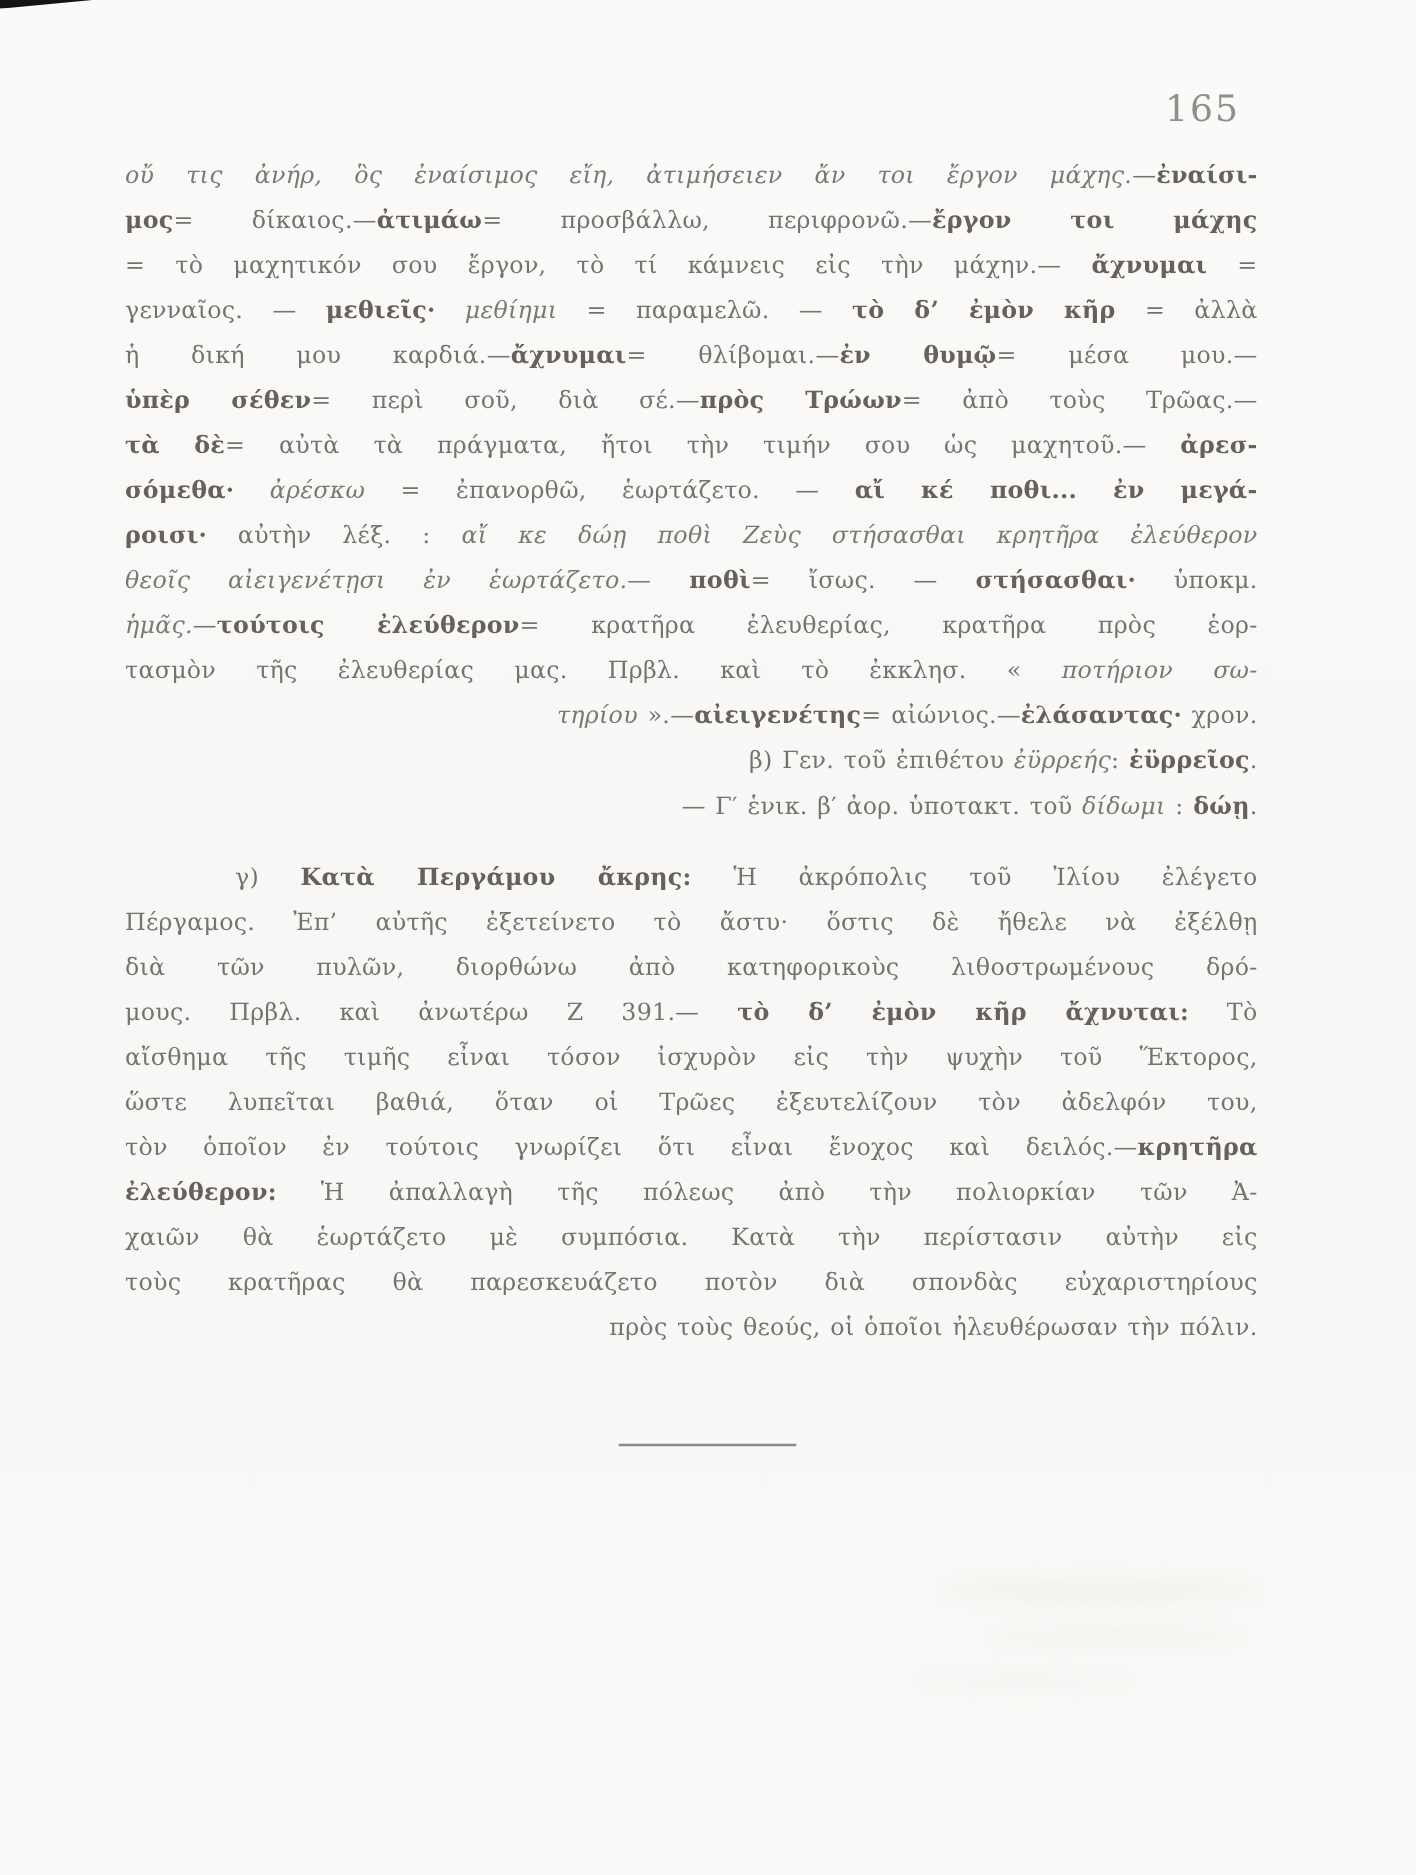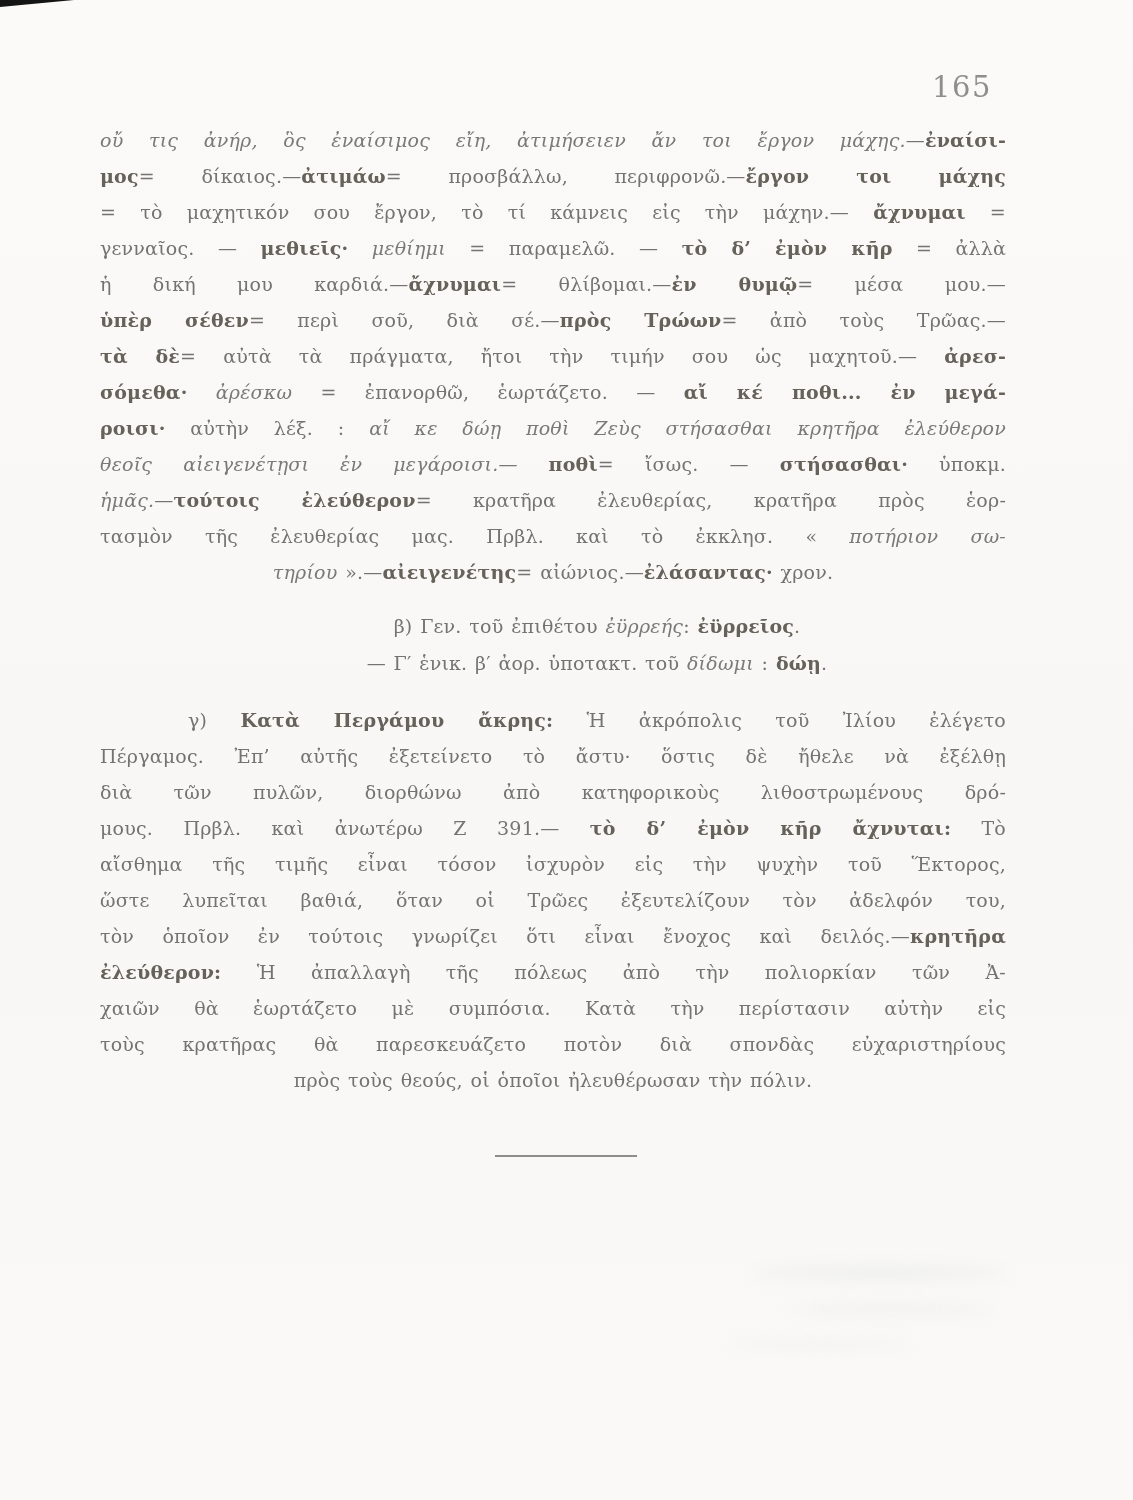--- a/index.html
+++ b/index.html
@@ -19,32 +19,32 @@
     filter:blur(0.6px);
   }
   .pagenum{
     position:absolute;top:70px;left:932px;
     font-size:29px;color:#8f8e8b;letter-spacing:1.5px;
   }
   .text-block{
     position:absolute;left:100px;top:122px;width:906px;
   }
   .paragraph{margin:0;}
-  .para-b{margin-top:18px;}
+  .para-b{}
   .para-c{margin-top:20px;}
   .line{
     font-size:19px;
     line-height:36px;
     text-align:justify;
     text-align-last:justify;
     word-spacing:1.5px;
     letter-spacing:0.2px;
   }
   .para-b .line{line-height:37px;}
-  .no-just{text-align:center;text-align-last:auto;}
+  .no-just{text-align:right;text-align-last:auto;}
   .indent{padding-left:88px;}
   .bold{font-weight:bold;color:#646259;}
   .ital{font-style:italic;color:#7b7976;}
   .norm{color:#757370;}
   .rule{
     position:absolute;top:1155px;left:495px;width:142px;height:2px;
     background:#8d8d8b;
   }
   .bleed{
     position:absolute;background:#efefec;border-radius:50%;
@@ -64,21 +64,21 @@
       <div class="paragraph para-a">
         <div class="line"><span class="ital">οὔ τις ἀνήρ, ὃς ἐναίσιμος εἴη, ἀτιμήσειεν ἄν τοι ἔργον μάχης.</span><span class="norm">—</span><span class="bold">ἐναίσι-</span></div>
         <div class="line"><span class="bold">μος</span><span class="norm">= δίκαιος.—</span><span class="bold">ἀτιμάω</span><span class="norm">= προσβάλλω, περιφρονῶ.—</span><span class="bold">ἔργον τοι μάχης</span></div>
         <div class="line"><span class="norm">= τὸ μαχητικόν σου ἔργον, τὸ τί κάμνεις εἰς τὴν μάχην.— </span><span class="bold">ἄχνυμαι</span><span class="norm"> =</span></div>
         <div class="line"><span class="norm">γενναῖος. — </span><span class="bold">μεθιεῖς·</span><span class="norm"> </span><span class="ital">μεθίημι</span><span class="norm"> = παραμελῶ. — </span><span class="bold">τὸ δ’ ἐμὸν κῆρ</span><span class="norm"> = ἀλλὰ</span></div>
         <div class="line"><span class="norm">ἡ δική μου καρδιά.—</span><span class="bold">ἄχνυμαι</span><span class="norm">= θλίβομαι.—</span><span class="bold">ἐν θυμῷ</span><span class="norm">= μέσα μου.—</span></div>
         <div class="line"><span class="bold">ὑπὲρ σέθεν</span><span class="norm">= περὶ σοῦ, διὰ σέ.—</span><span class="bold">πρὸς Τρώων</span><span class="norm">= ἀπὸ τοὺς Τρῶας.—</span></div>
         <div class="line"><span class="bold">τὰ δὲ</span><span class="norm">= αὐτὰ τὰ πράγματα, ἤτοι τὴν τιμήν σου ὡς μαχητοῦ.— </span><span class="bold">ἀρεσ-</span></div>
         <div class="line"><span class="bold">σόμεθα·</span><span class="norm"> </span><span class="ital">ἀρέσκω</span><span class="norm"> = ἐπανορθῶ, ἑωρτάζετο. — </span><span class="bold">αἴ κέ ποθι... ἐν μεγά-</span></div>
         <div class="line"><span class="bold">ροισι·</span><span class="norm"> αὐτὴν λέξ. : </span><span class="ital">αἴ κε δώῃ ποθὶ Ζεὺς στήσασθαι κρητῆρα ἐλεύθερον</span></div>
-        <div class="line"><span class="ital">θεοῖς αἰειγενέτῃσι ἐν μεγάροισι.—</span><span class="norm"> </span><span class="bold">ποθὶ</span><span class="norm">= ἴσως. — </span><span class="bold">στήσασθαι·</span><span class="norm"> ὑποκμ.</span></div>
+        <div class="line"><span class="ital">θεοῖς αἰειγενέτῃσι ἐν ἑωρτάζετο.—</span><span class="norm"> </span><span class="bold">ποθὶ</span><span class="norm">= ἴσως. — </span><span class="bold">στήσασθαι·</span><span class="norm"> ὑποκμ.</span></div>
         <div class="line"><span class="ital">ἡμᾶς.</span><span class="norm">—</span><span class="bold">τούτοις ἐλεύθερον</span><span class="norm">= κρατῆρα ἐλευθερίας, κρατῆρα πρὸς ἑορ-</span></div>
         <div class="line"><span class="norm">τασμὸν τῆς ἐλευθερίας μας. Πρβλ. καὶ τὸ ἐκκλησ. « </span><span class="ital">ποτήριον σω-</span></div>
         <div class="line no-just"><span class="ital">τηρίου</span><span class="norm"> ».—</span><span class="bold">αἰειγενέτης</span><span class="norm">= αἰώνιος.—</span><span class="bold">ἐλάσαντας·</span><span class="norm"> χρον.</span></div>
       </div>
       <div class="paragraph para-b">
         <div class="line no-just indent"><span class="norm">β) Γεν. τοῦ ἐπιθέτου </span><span class="ital">ἐϋρρεής</span><span class="norm">: </span><span class="bold">ἐϋρρεῖος</span><span class="norm">.</span></div>
         <div class="line no-just indent"><span class="norm">— Γ′ ἑνικ. β′ ἀορ. ὑποτακτ. τοῦ </span><span class="ital">δίδωμι</span><span class="norm"> : </span><span class="bold">δώῃ</span><span class="norm">.</span></div>
       </div>
       <div class="paragraph para-c">
         <div class="line indent"><span class="norm">γ) </span><span class="bold">Κατὰ Περγάμου ἄκρης:</span><span class="norm"> Ἡ ἀκρόπολις τοῦ Ἰλίου ἐλέγετο</span></div>

